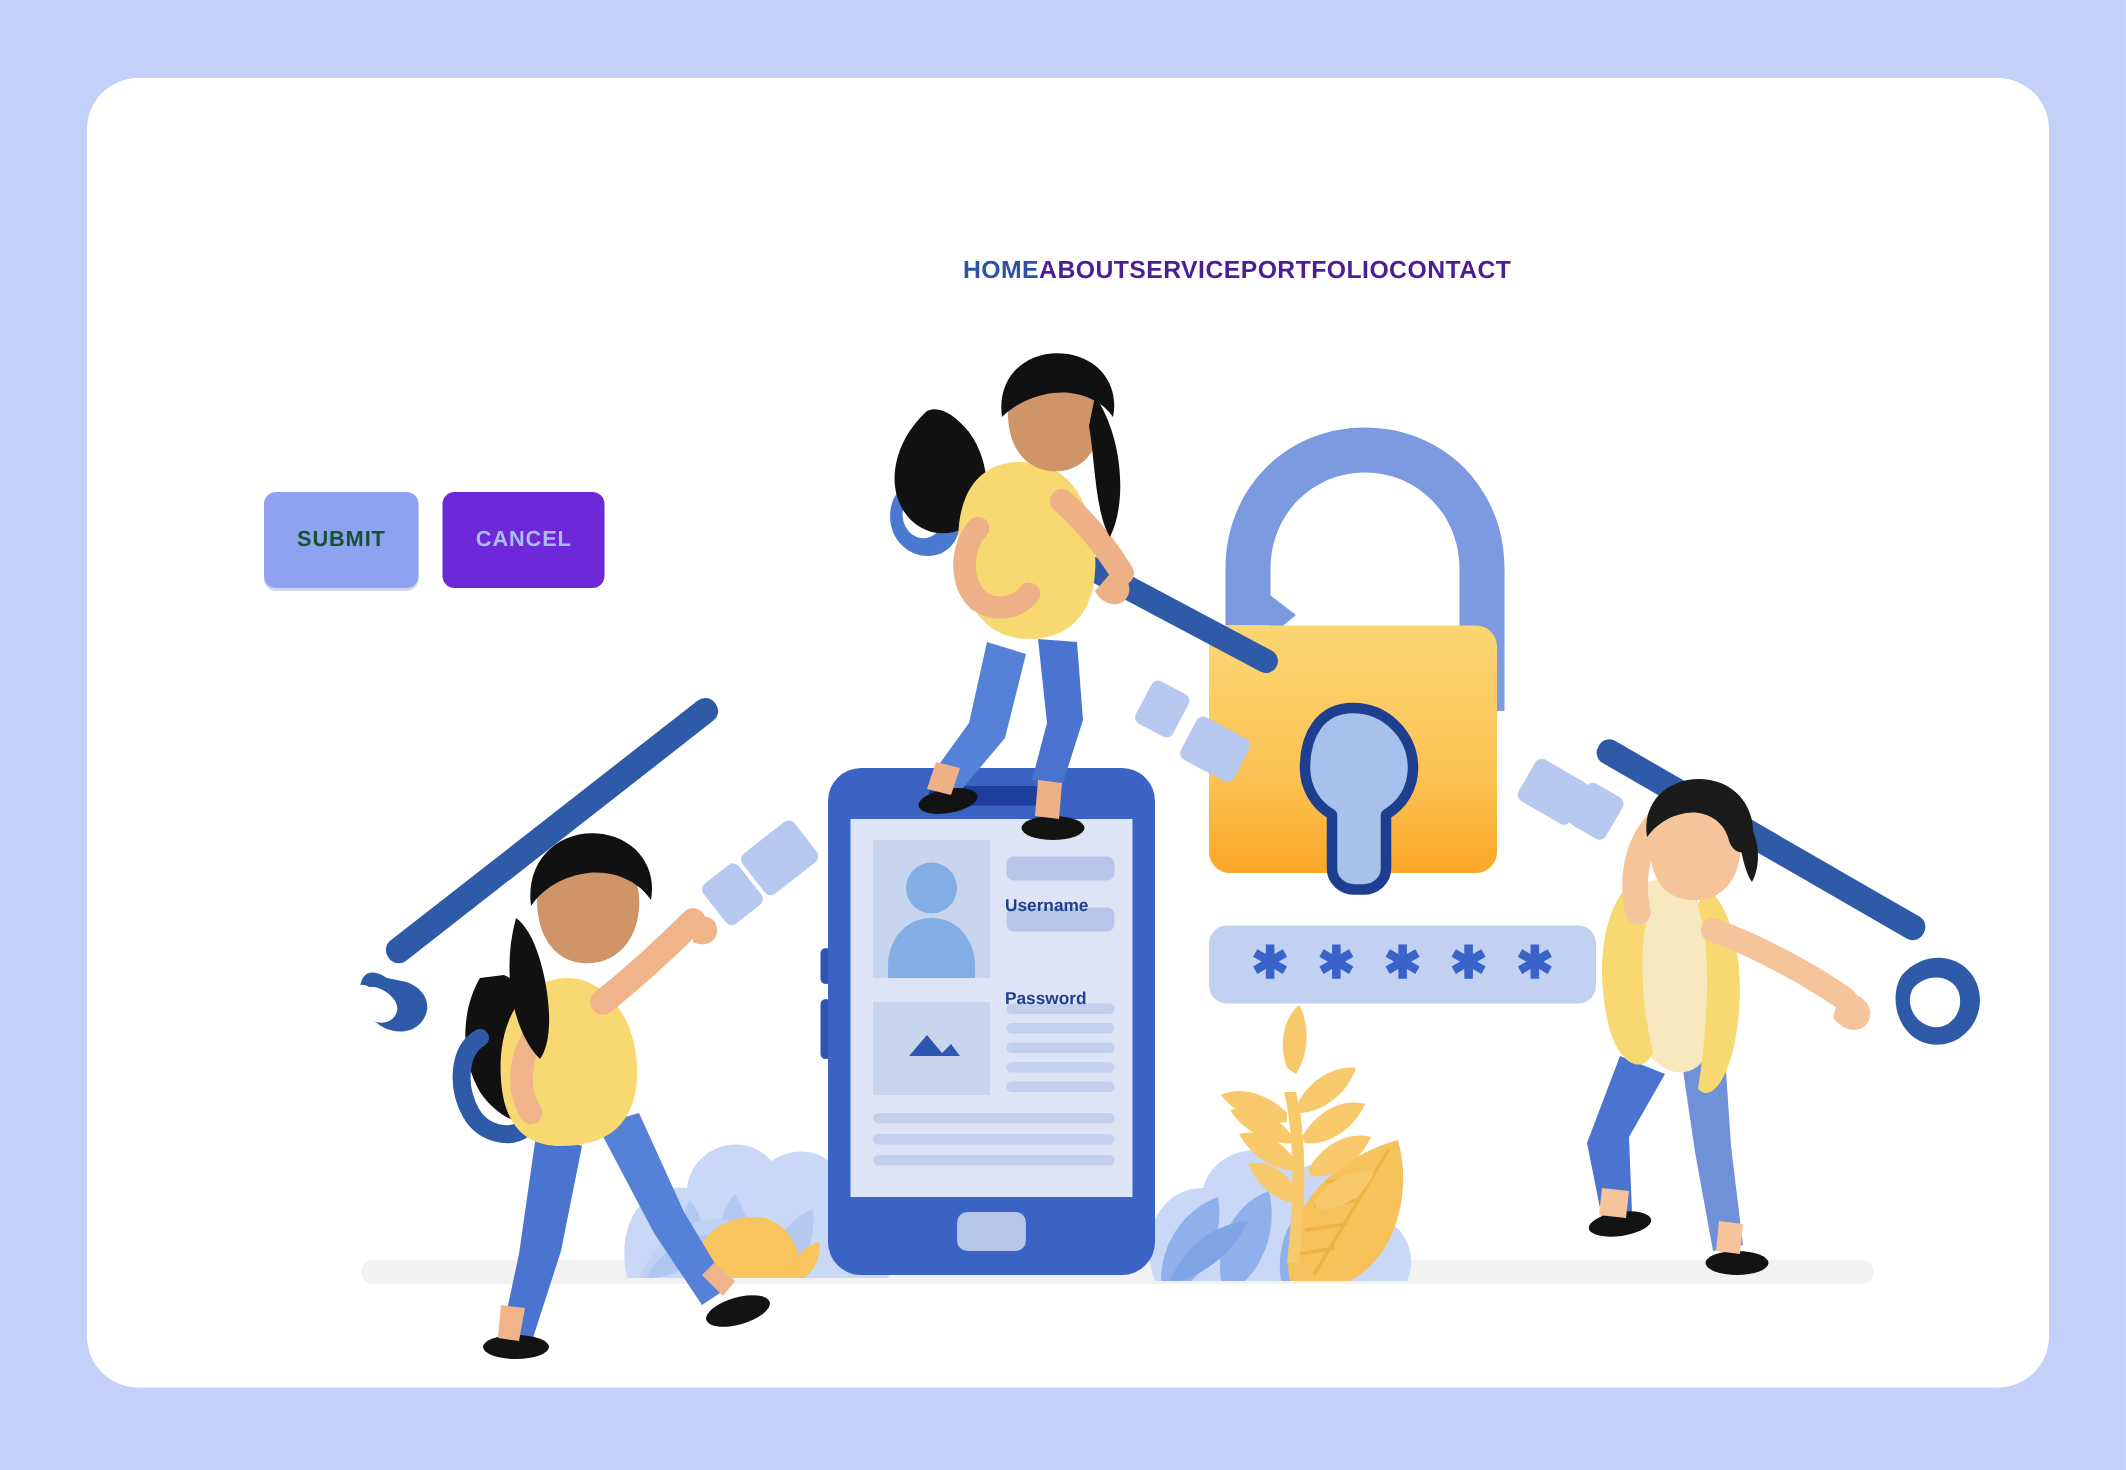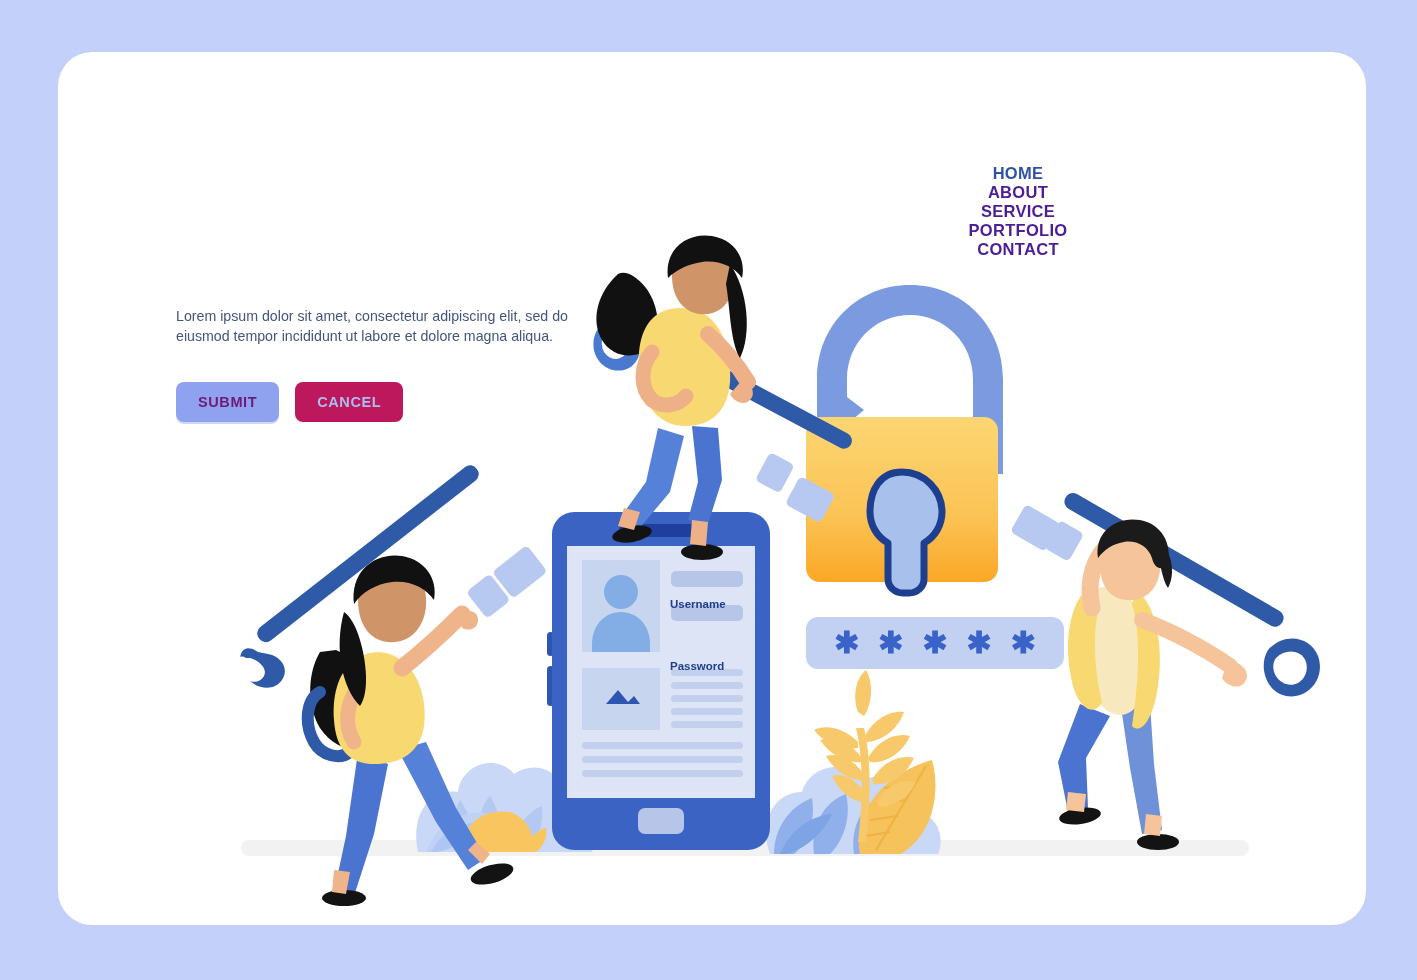--- a/index.html
+++ b/index.html
@@ -19,26 +19,25 @@
     position:absolute;
     left:58px; top:52px;
     width:1308px; height:873px;
     background:#ffffff;
     border-radius:34px;
     overflow:hidden;
   }
   
   #nav {
     position:absolute;
-    left:620px; top:112px;
+    left:584px; top:112px;
     width:680px; height:32px;
     display:flex;
     align-items:center;
     justify-content:flex-start;
-    flex-direction:column;
   }
   .nav-item {
     font-size:16.5px;
     font-weight:bold;
     letter-spacing:0.3px;
     color:#4c1d95;
     cursor:pointer;
     white-space:nowrap;
   }
   .nav-item.active { color:#2f52a8; }
@@ -58,26 +57,26 @@
     font-size:14.2px; line-height:1.42; color:#44557c;
     max-width:440px;
   }
   #buttons { margin-top:36px; display:flex; gap:16px; }
   .btn {
     border:none; border-radius:8px;
     font-size:14.5px; font-weight:bold; letter-spacing:0.6px;
     cursor:pointer; font-family:"Liberation Sans", sans-serif;
   }
   #btn-submit {
-    background:#8fa2ef; color:#701a75;
-    padding:12px 22px;
+    background:#8fa2ef; color:#14532d;
+    padding:24px 22px;
     box-shadow:0 2px 0 rgba(120,140,220,.35);
   }
   #btn-cancel {
-    background:#be185d; color:#aabdf0;
+    background:#6d28d9; color:#aabdf0;
     padding:12px 22px;
   }
 
   
   #illus { position:absolute; left:0; top:0; width:1308px; height:873px; pointer-events:none; }
   #illus svg { display:block; }
 </style>
 </head>
 <body>
 
@@ -304,21 +303,20 @@
 
     <div id="nav">
       <span class="nav-item active">HOME</span>
       <span class="nav-item">ABOUT</span>
       <span class="nav-item">SERVICE</span>
       <span class="nav-item">PORTFOLIO</span>
       <span class="nav-item">CONTACT</span>
     </div>
 
     <div id="hero">
-      <p id="subtitle">Lorem ipsum dolor sit amet, consectetur adipiscing elit, sed do eiusmod tempor incididunt ut labore et dolore magna aliqua.</p>
       <div id="buttons">
         <button class="btn" id="btn-submit">SUBMIT</button>
         <button class="btn" id="btn-cancel">CANCEL</button>
       </div>
     </div>
 
     <div style="position:absolute;left:612px;top:546px;font-size:11.5px;font-weight:bold;color:#1f3e8c;">Username</div>
     <div style="position:absolute;left:612px;top:608px;font-size:11.5px;font-weight:bold;color:#1f3e8c;">Password</div>
 
     <div style="position:absolute;left:748px;top:565px;width:258px;height:52px;display:flex;align-items:center;justify-content:center;gap:19px;">

